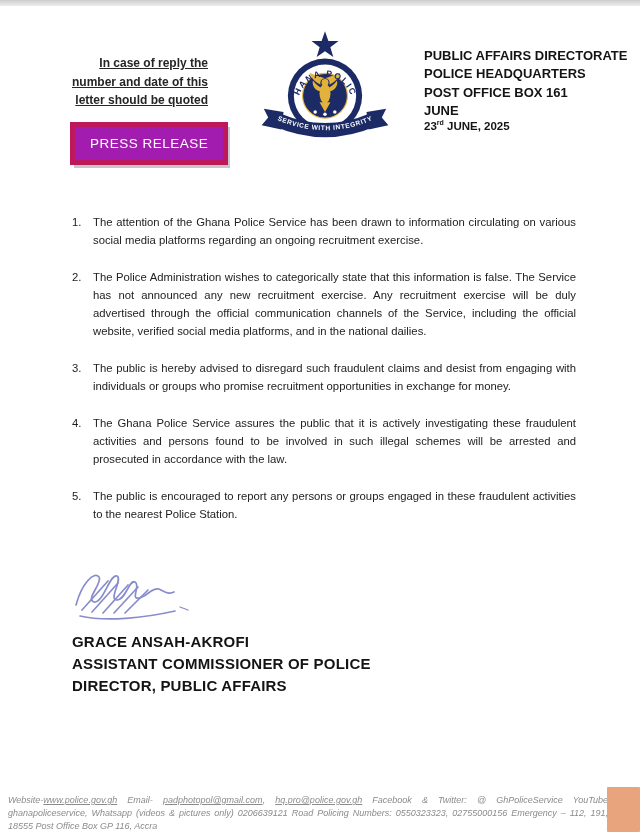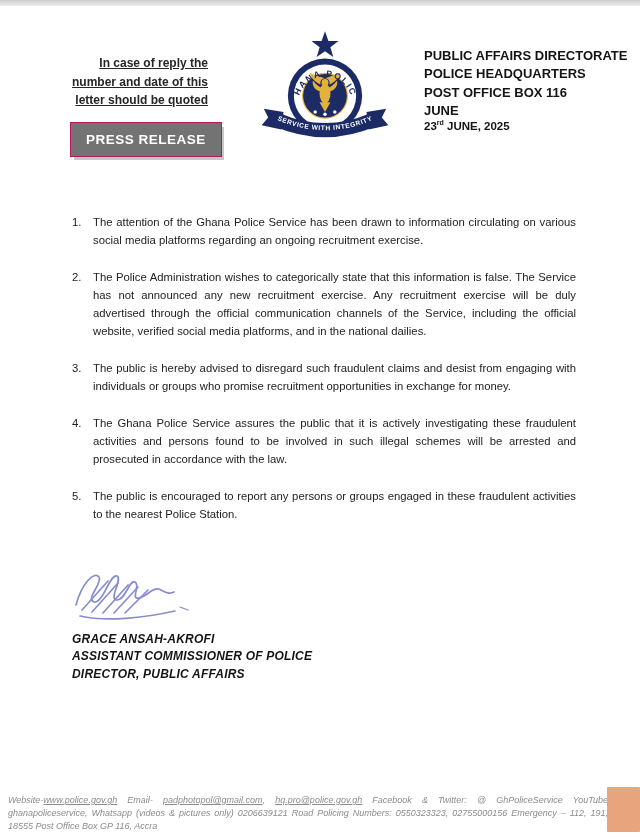--- a/index.html
+++ b/index.html
@@ -9,23 +9,23 @@
     margin:0 auto;
   }
   .scan-band{position:absolute;top:0;left:0;width:640px;height:6px;
     background:linear-gradient(#cdcdcd,#ededed);}
 
   
   .reply-note{position:absolute;left:72px;top:54px;font-size:12px;font-weight:600;
     line-height:1.55;color:#262626;text-align:right;}
   .reply-note span{display:block;text-decoration:underline;}
   .my-ref{position:absolute;left:72px;top:102px;font-size:9.5px;color:#222;margin-top:43px;}
-  .press-release{position:absolute;left:70px;top:122px;background:#737373;color:#fff;
-    font-weight:bold;font-size:13.5px;letter-spacing:.5px;padding:9px 15px;
-    box-shadow:3px 4px 0 -1px #c7c7c7;border:1px solid #be185d;}
+  .press-release{position:absolute;left:70px;top:122px;background:#a21caf;color:#fff;
+    font-weight:normal;font-size:13.5px;letter-spacing:.5px;padding:9px 15px;
+    box-shadow:3px 4px 0 -1px #c7c7c7;border:5px solid #be185d;}
 
   
   .directorate{position:absolute;left:424px;top:47px;font-weight:bold;font-size:13px;
     line-height:1.42;color:#141414;}
   .doc-date{position:absolute;left:424px;top:119px;font-weight:bold;font-size:11.5px;color:#141414;}
   .doc-date sup{font-size:7px;}
 
   
   .logo{position:absolute;left:256px;top:28px;width:138px;height:142px;}
 
@@ -34,22 +34,22 @@
     font-size:11.6px;letter-spacing:.15px;text-decoration:underline;
     text-underline-offset:3px;color:#101010;}
   .body-list{position:absolute;left:72px;top:213px;width:504px;}
   .body-item{display:flex;margin-bottom:19px;font-size:11.3px;line-height:18px;color:#222;}
   .body-item .num{width:21px;flex:0 0 21px;}
   .body-item .txt{flex:1;text-align:justify;}
 
   
   .signature{position:absolute;left:72px;top:565px;width:130px;height:60px;}
 
-  .signatory{position:absolute;left:72px;top:631px;font-weight:bold;font-size:12px;
-    line-height:1.45;color:#141414;letter-spacing:.2px;font-style:italic;}
+  .signatory{position:absolute;left:72px;top:631px;font-weight:bold;font-size:15px;
+    line-height:1.45;color:#141414;letter-spacing:.2px;}
 
   
   .footer{position:absolute;left:8px;top:794px;width:600px;font-size:9px;
     font-style:italic;color:#8b8b8b;line-height:1.45;text-align:justify;}
   .footer .f-link{text-decoration:underline;color:#8b8b8b;cursor:pointer;}
   .edge-marker{position:absolute;left:607px;top:787px;width:33px;height:45px;
     background:#e7a47d;border-radius:1px;}
 </style>
 </head>
 <body>
@@ -100,21 +100,21 @@
     <polygon points="116,74 98,77 100,93 118,89 112,82" fill="#1c2a66"></polygon>
     <path d="M 16,84 Q 60,103 104,84" stroke="#1c2a66" stroke-width="13" fill="none" stroke-linecap="round"></path>
     <text font-size="6" font-weight="bold" fill="#ffffff" letter-spacing=".6" font-family="Liberation Sans, sans-serif">
       <textPath href="#arcRibbon" startOffset="50%" text-anchor="middle">SERVICE WITH INTEGRITY</textPath>
     </text>
   </svg>
 
   <div class="directorate">
     <div>PUBLIC AFFAIRS DIRECTORATE</div>
     <div>POLICE HEADQUARTERS</div>
-    <div>POST OFFICE BOX 116</div>
+    <div>POST OFFICE BOX 161</div>
     <div>JUNE</div>
   </div>
   <div class="doc-date"><span>23</span><sup>rd</sup><span> JUNE, 2025</span></div>
 
 
   <div class="body-list">
     <div class="body-item">
       <span class="num">1.</span>
       <div class="txt">The attention of the Ghana Police Service has been drawn to information circulating on various social media platforms regarding an ongoing recruitment exercise.</div>
     </div>

